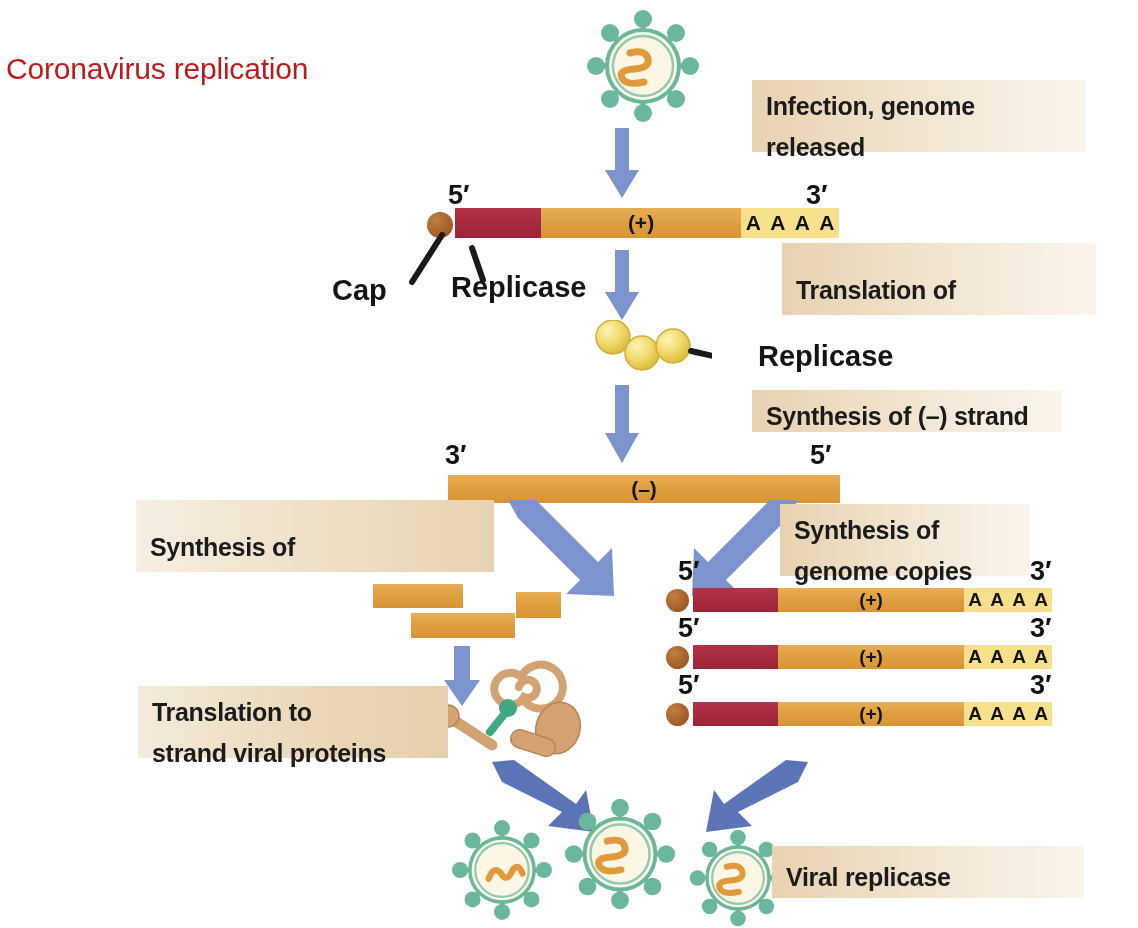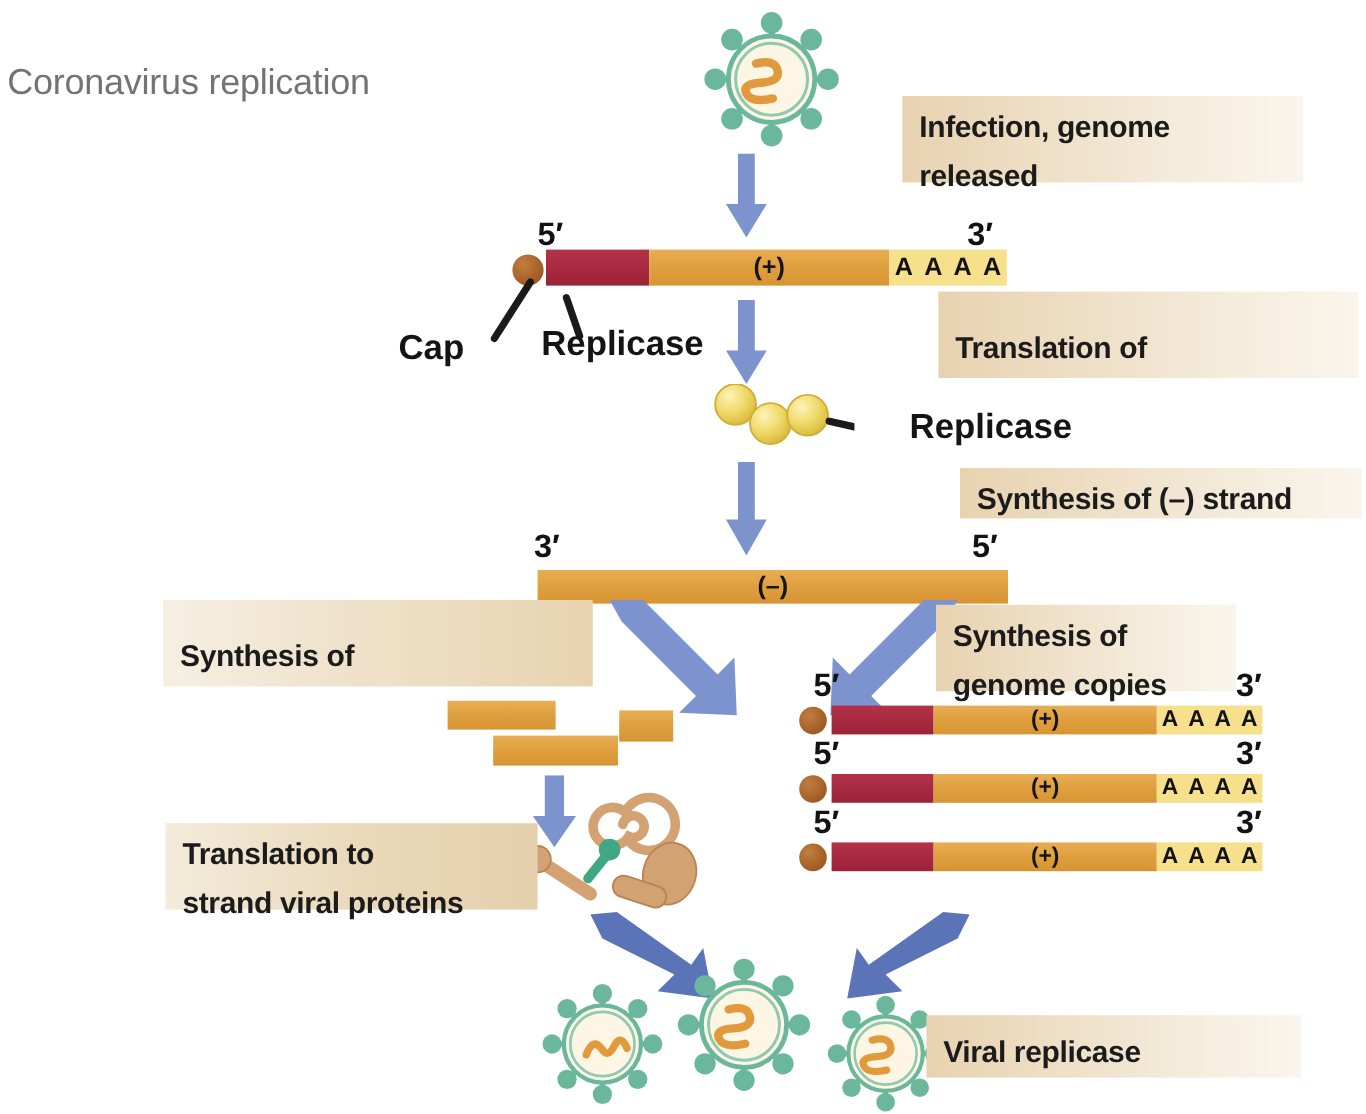--- a/index.html
+++ b/index.html
@@ -14,21 +14,21 @@
     height:928px;
     background:#ffffff;
     overflow:hidden;
   }
   .abs{position:absolute;}
 
   
   #page-title{
     left:6px; top:52px;
     font-size:30px;
-    color:#737373;
+    color:#b91c1c;
     font-family:"Liberation Sans", sans-serif;
     font-weight:400;
     letter-spacing:-0.2px;
     white-space:nowrap;
   }
 
   
   .callout{
     display:flex;
     align-items:center;
@@ -172,21 +172,21 @@
 
   <div class="abs lead-label" style="left:332px;top:274px;">Cap</div>
   <div class="abs lead-label" style="left:451px;top:271px;">
     <div>Replicase</div>
   </div>
 
   <svg class="abs" style="left:600px;top:250px;" width="44" height="72" viewBox="0 0 44 72">
     <path d="M15 0 h14 v42 h10 L22 70 L5 42 h10 Z" fill="#7c93ce"></path>
   </svg>
 
-  <div class="abs callout grad-lr" style="left:782px;top:243px;width:350px;height:72px;align-items:center;">
+  <div class="abs callout grad-lr" style="left:782px;top:243px;width:314px;height:72px;align-items:center;">
     <span>
       <span>Translation of</span>
     </span>
   </div>
 
   <svg class="abs" style="left:592px;top:320px;" width="120" height="60" viewBox="0 0 120 60">
     <defs>
       <radialGradient id="sphereGrad" cx="35%" cy="30%" r="72%">
         <stop offset="0%" stop-color="#fdf3b8"></stop>
         <stop offset="55%" stop-color="#f1da6c"></stop>
@@ -194,21 +194,21 @@
       </radialGradient>
     </defs>
     <circle cx="21" cy="17" r="17" fill="url(#sphereGrad)" stroke="#cfae35" stroke-width="1.5"></circle>
     <circle cx="50" cy="33" r="17" fill="url(#sphereGrad)" stroke="#cfae35" stroke-width="1.5"></circle>
     <circle cx="81" cy="26" r="17" fill="url(#sphereGrad)" stroke="#cfae35" stroke-width="1.5"></circle>
     <line x1="99" y1="31" x2="148" y2="42" stroke="#1a1a1a" stroke-width="6" stroke-linecap="round"></line>
   </svg>
 
   <div class="abs lead-label" style="left:758px;top:340px;">Replicase</div>
 
-  <div class="abs callout grad-lr" style="left:800px;top:390px;width:335px;height:42px;">
+  <div class="abs callout grad-lr" style="left:752px;top:390px;width:310px;height:42px;">
     <span>Synthesis of (–) strand</span>
   </div>
 
   <svg class="abs" style="left:600px;top:385px;" width="44" height="80" viewBox="0 0 44 80">
     <path d="M15 0 h14 v48 h10 L22 78 L5 48 h10 Z" fill="#7c93ce"></path>
   </svg>
 
   <div class="abs strand-label" style="left:445px;top:440px;">3′</div>
   <div class="abs strand-label" style="left:810px;top:440px;">5′</div>
   <div class="abs bar bar-orange" style="left:448px;top:475px;width:392px;height:28px;">

